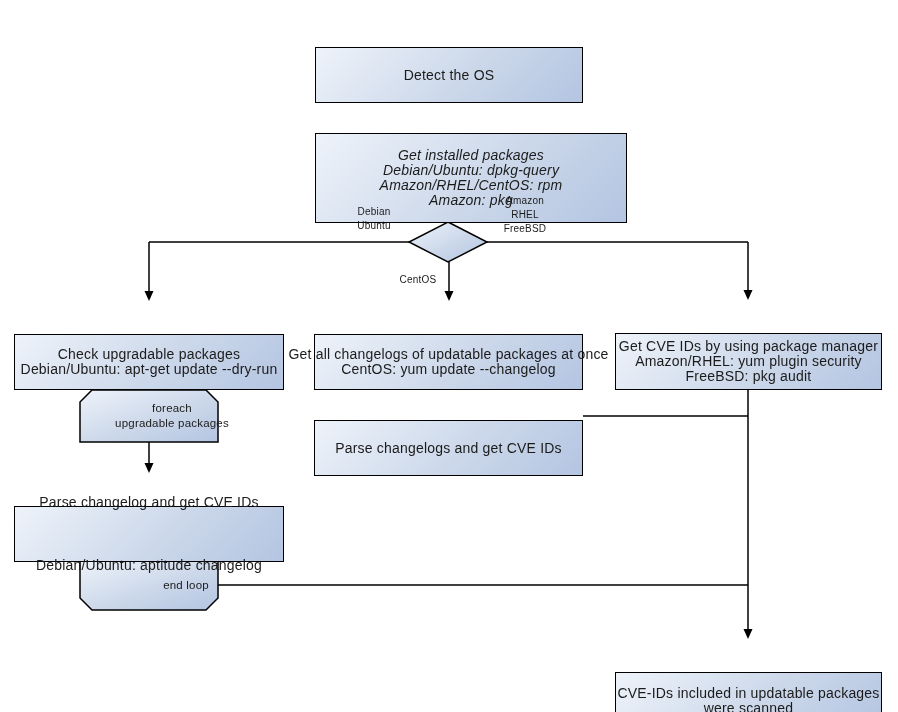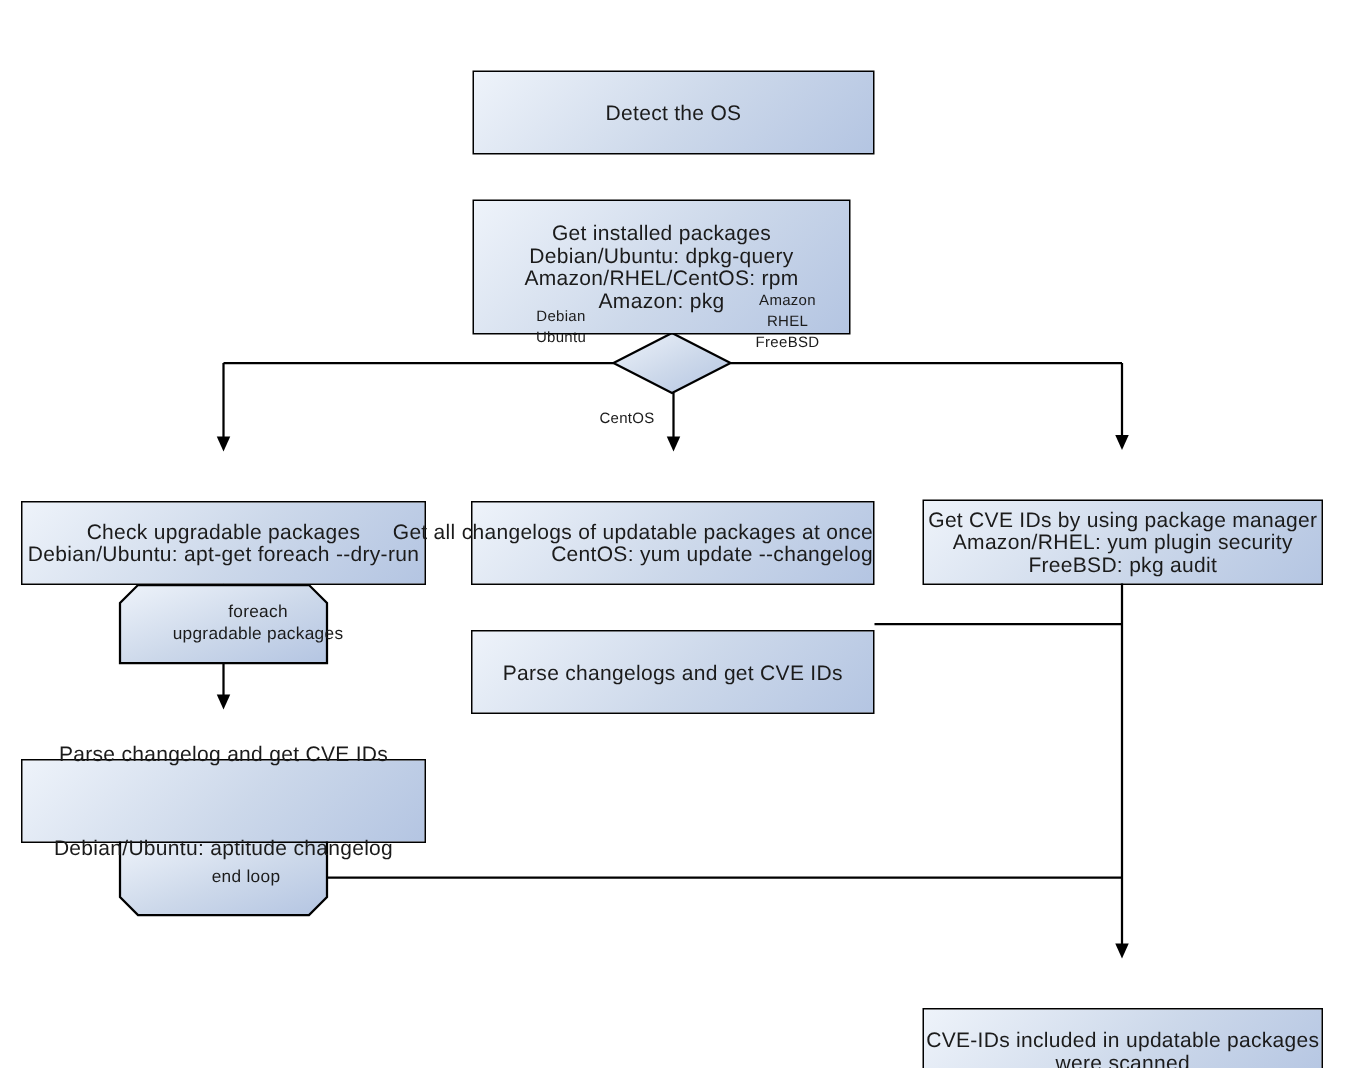--- a/index.html
+++ b/index.html
@@ -121,38 +121,38 @@
 
     <polygon points="92,390 206,390 218,402 218,442 80,442 80,402" fill="url(#nodeGrad)" stroke="#000000" stroke-width="1.5"></polygon>
 
     <polygon points="80,560 218,560 218,598 206,610 92,610 80,598" fill="url(#nodeGrad)" stroke="#000000" stroke-width="1.5"></polygon>
   </svg>
 
   <div class="box" style="left:315px; top:15px; width:268px; height:56px;">
     <div class="line">Detect the OS</div>
   </div>
 
-  <div class="box" style="left:315px; top:101px; width:252px; height:90px;">
+  <div class="box" style="left:315px; top:101px; width:312px; height:90px;font-style:italic;">
     <div class="line">Get installed packages</div>
     <div class="line">Debian/Ubuntu: dpkg-query</div>
     <div class="line">Amazon/RHEL/CentOS: rpm</div>
     <div class="line">Amazon: pkg</div>
   </div>
 
   <div class="box" style="left:14px; top:302px; width:270px; height:56px;">
     <div class="line">Check upgradable packages</div>
-    <div class="line">Debian/Ubuntu: apt-get foreach --dry-run</div>
+    <div class="line">Debian/Ubuntu: apt-get update --dry-run</div>
   </div>
 
   <div class="box" style="left:14px; top:474px; width:270px; height:56px;gap:48px;">
     <div class="line">Parse changelog and get  CVE IDs</div>
     <div class="line">Debian/Ubuntu: aptitude changelog</div>
   </div>
 
-  <div class="box" style="left:314px; top:302px; width:269px; height:56px;align-items:flex-end;">
+  <div class="box" style="left:314px; top:302px; width:269px; height:56px;">
     <div class="line">Get all changelogs of updatable packages at once</div>
     <div class="line">CentOS: yum update --changelog</div>
   </div>
 
   <div class="box" style="left:314px; top:388px; width:269px; height:56px;">
     <div class="line">Parse changelogs and get CVE IDs</div>
   </div>
 
   <div class="box" style="left:615px; top:301px; width:267px; height:57px;">
     <div class="line">Get CVE IDs by using package manager</div>
@@ -163,21 +163,21 @@
   <div class="box" style="left:615px; top:640px; width:267px; height:58px;">
     <div class="line">CVE-IDs included in updatable packages</div>
     <div class="line">were scanned</div>
   </div>
 
   <div class="shape-text" style="left:80px; top:390px; width:138px; height:52px;">
     <div class="line">foreach</div>
     <div class="line">upgradable  packages</div>
   </div>
 
-  <div class="shape-text" style="left:72px; top:560px; width:138px; height:50px;">
+  <div class="shape-text" style="left:94px; top:560px; width:138px; height:50px;">
     <div class="line">end loop</div>
   </div>
 
   <div class="edge-label" style="left:348px; top:205px; width:52px;">
     <div class="line">Debian</div>
     <div class="line">Ubuntu</div>
   </div>
 
   <div class="edge-label" style="left:497px; top:194px; width:56px;">
     <div class="line">Amazon</div>

